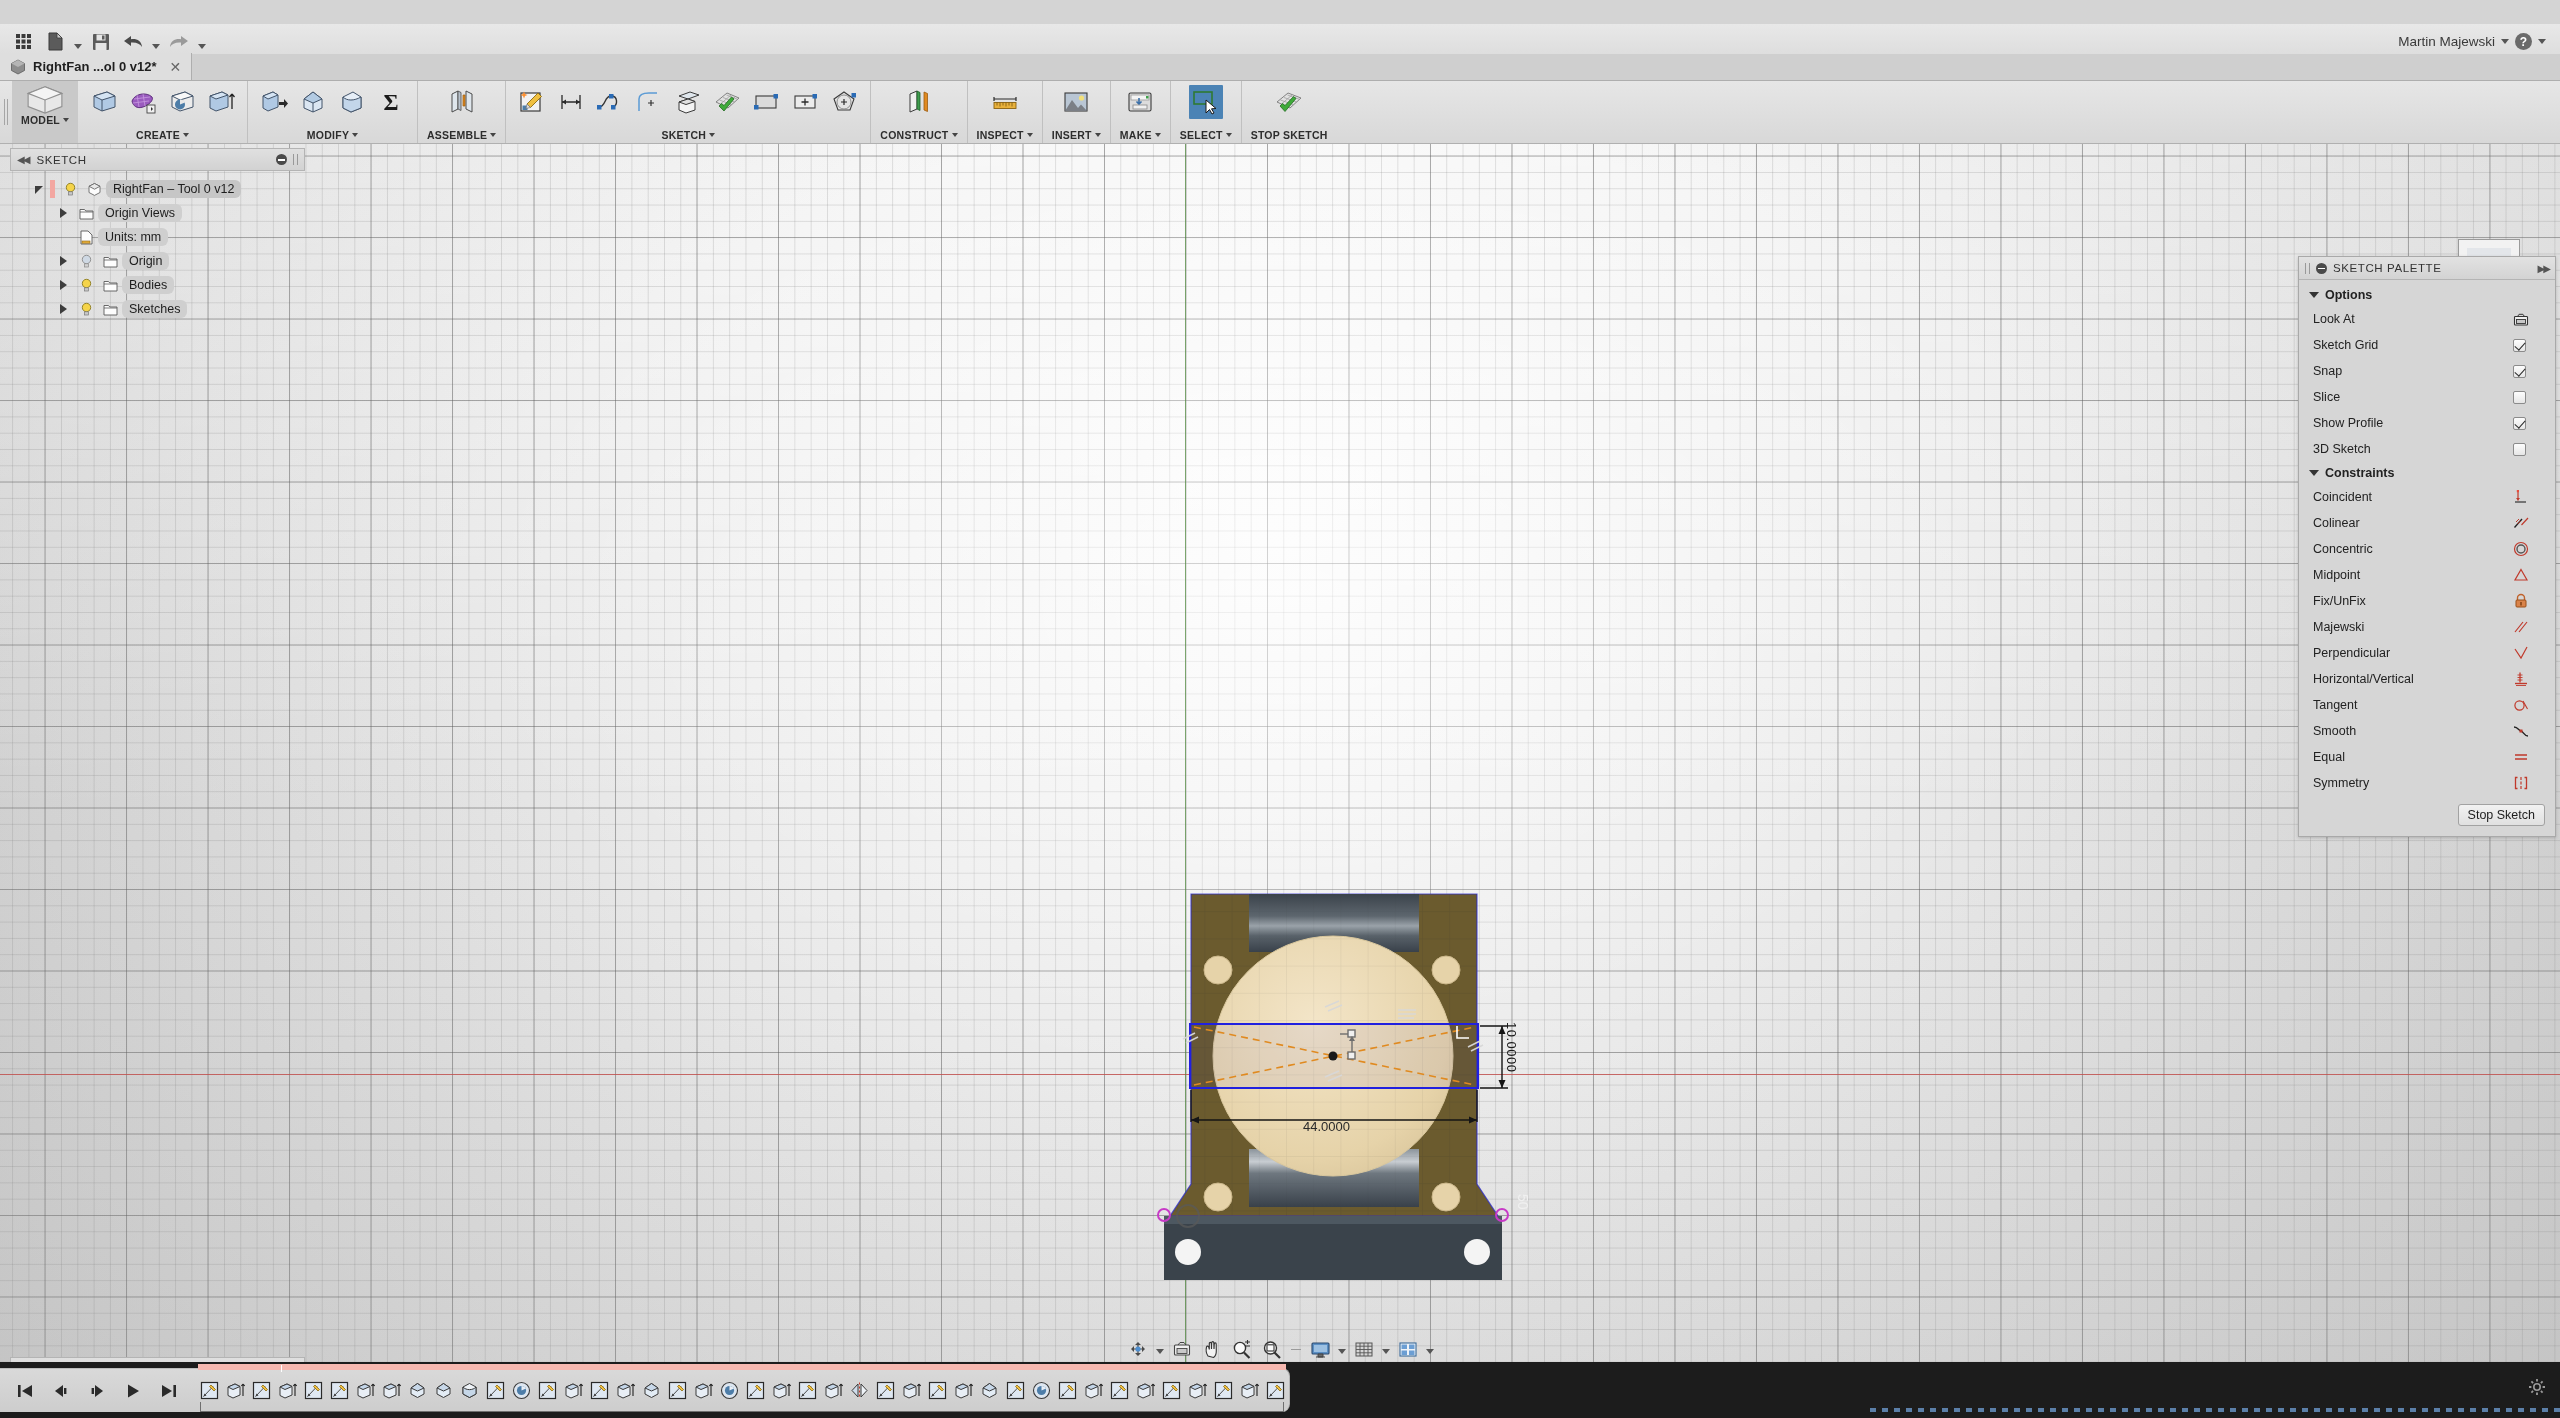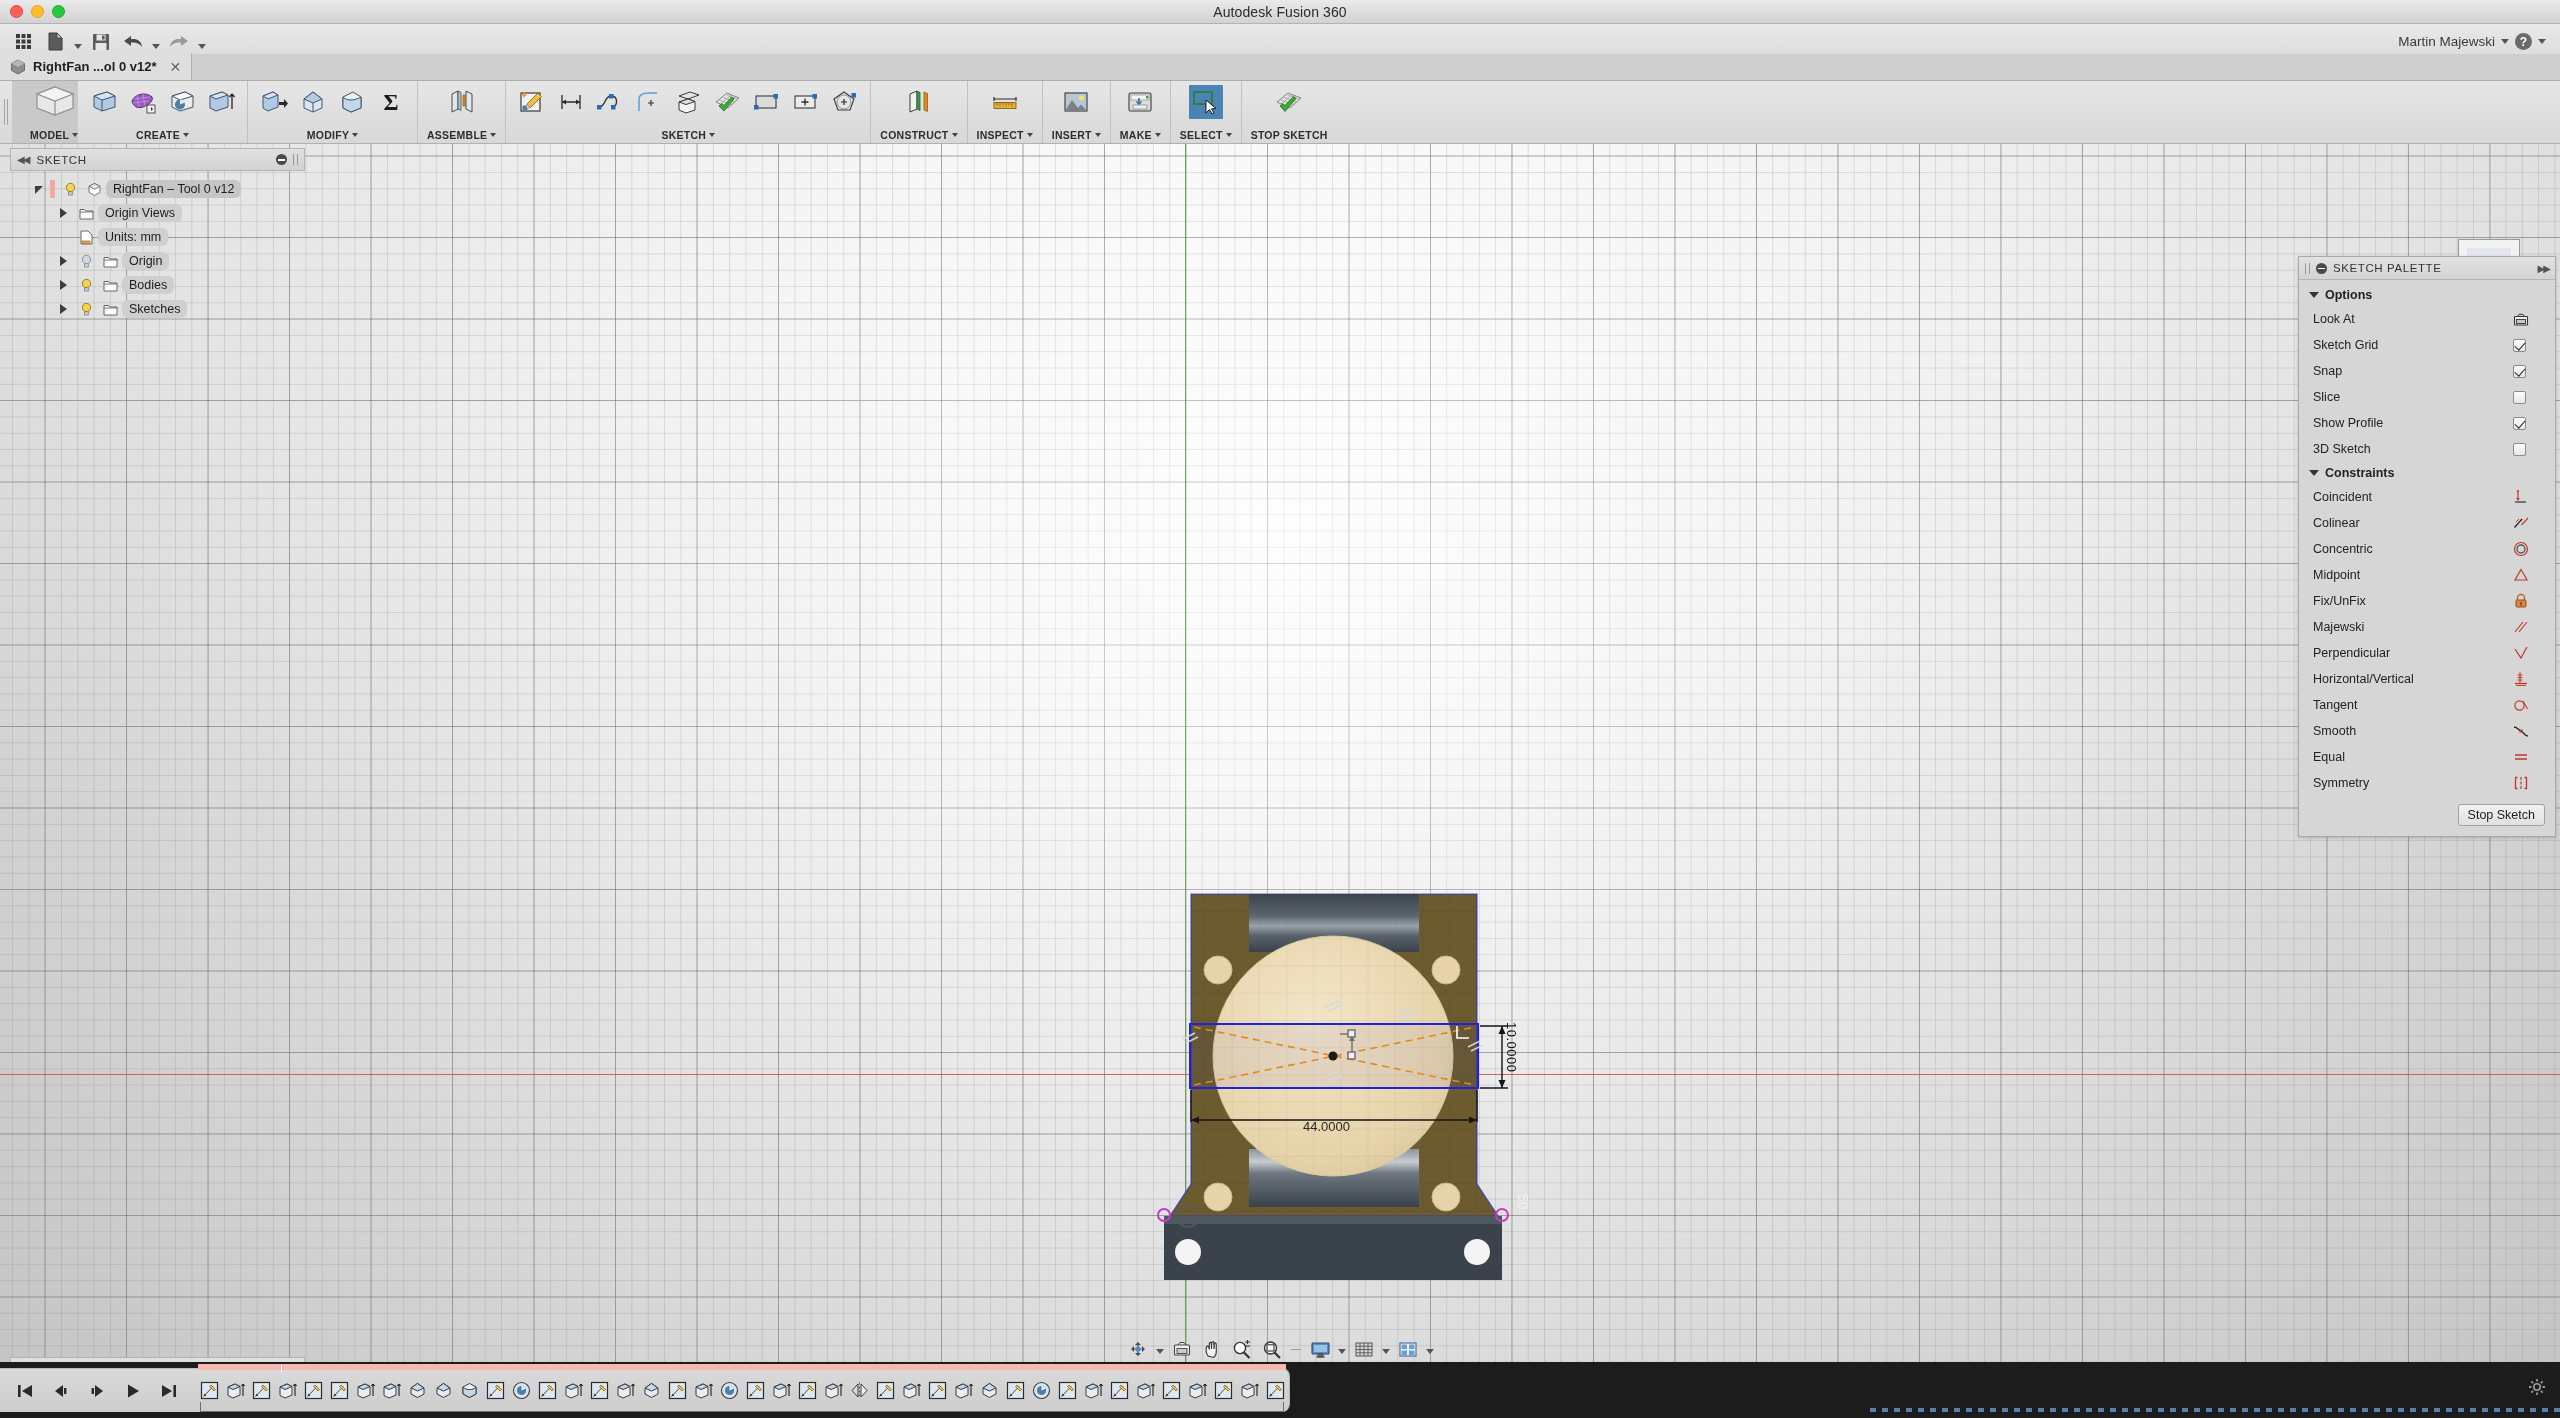--- a/index.html
+++ b/index.html
@@ -60,22 +60,22 @@
   
   .ribbon {
     position:absolute; left:0; top:81px; width:2560px; height:63px;
     background: linear-gradient(#e6e6e6,#d8d8d8);
     border-bottom:1px solid #b0b0b0;
     display:flex; align-items:stretch;
   }
   .rib-grip { width:12px; display:flex; align-items:center; justify-content:center; }
   .rib-grip::before { content:""; width:2px;height:26px;border-left:1px solid #a5a5a5;border-right:1px solid #a5a5a5;}
   .workspace {
-    background:#c9c9c9; width:66px; display:flex; flex-direction:column; align-items:flex-end; justify-content:space-between;
-    padding:3px 0 2px 0;
+    background:#c9c9c9; width:66px; display:flex; flex-direction:column; align-items:center; justify-content:space-between;
+    padding:3px 0 17px 0;
   }
   .workspace .ws-label { font-size:10.5px; font-weight:bold; color:#2d2d2d; letter-spacing:0.2px; display:flex; align-items:center; gap:3px;}
   .rib-group {
     display:flex; flex-direction:column; align-items:center; justify-content:space-between;
     padding:3px 9px 2px 9px; border-right:1px solid #c0c0c0; position:relative;
   }
   .rib-group:last-child { border-right:none; }
   .rib-icons { display:flex; align-items:center; gap:5px; height:36px; }
   .rib-ic { width:34px; height:34px; display:flex; align-items:center; justify-content:center; }
   .rib-ic.sel { background:#4b83b5; border-radius:1px; }
@@ -237,28 +237,20 @@
   .tl-dashed {
     position:absolute; left:1870px; bottom:6px; width:690px; height:4px;
     background: repeating-linear-gradient(to right, #5b7fa8 0, #5b7fa8 6px, transparent 6px, transparent 12px);
   }
 </style>
 </head>
 <body>
 
 <div id="app">
 
-  <div class="titlebar">
-    <div class="traffic">
-      <i class="r"></i>
-      <i class="y"></i>
-      <i class="g"></i>
-    </div>
-    <div class="title">Autodesk Fusion 360</div>
-  </div>
 
   <div class="qat">
     <div class="qat-left">
       <div class="qat-btn">
         <svg width="17" height="17" viewBox="0 0 17 17">
           <g fill="#3a3a3a">
             <rect x="1" y="1" width="4" height="4"></rect>
               <rect x="6.5" y="1" width="4" height="4"></rect>
               <rect x="12" y="1" width="4" height="4"></rect>
             <rect x="1" y="6.5" width="4" height="4"></rect>

